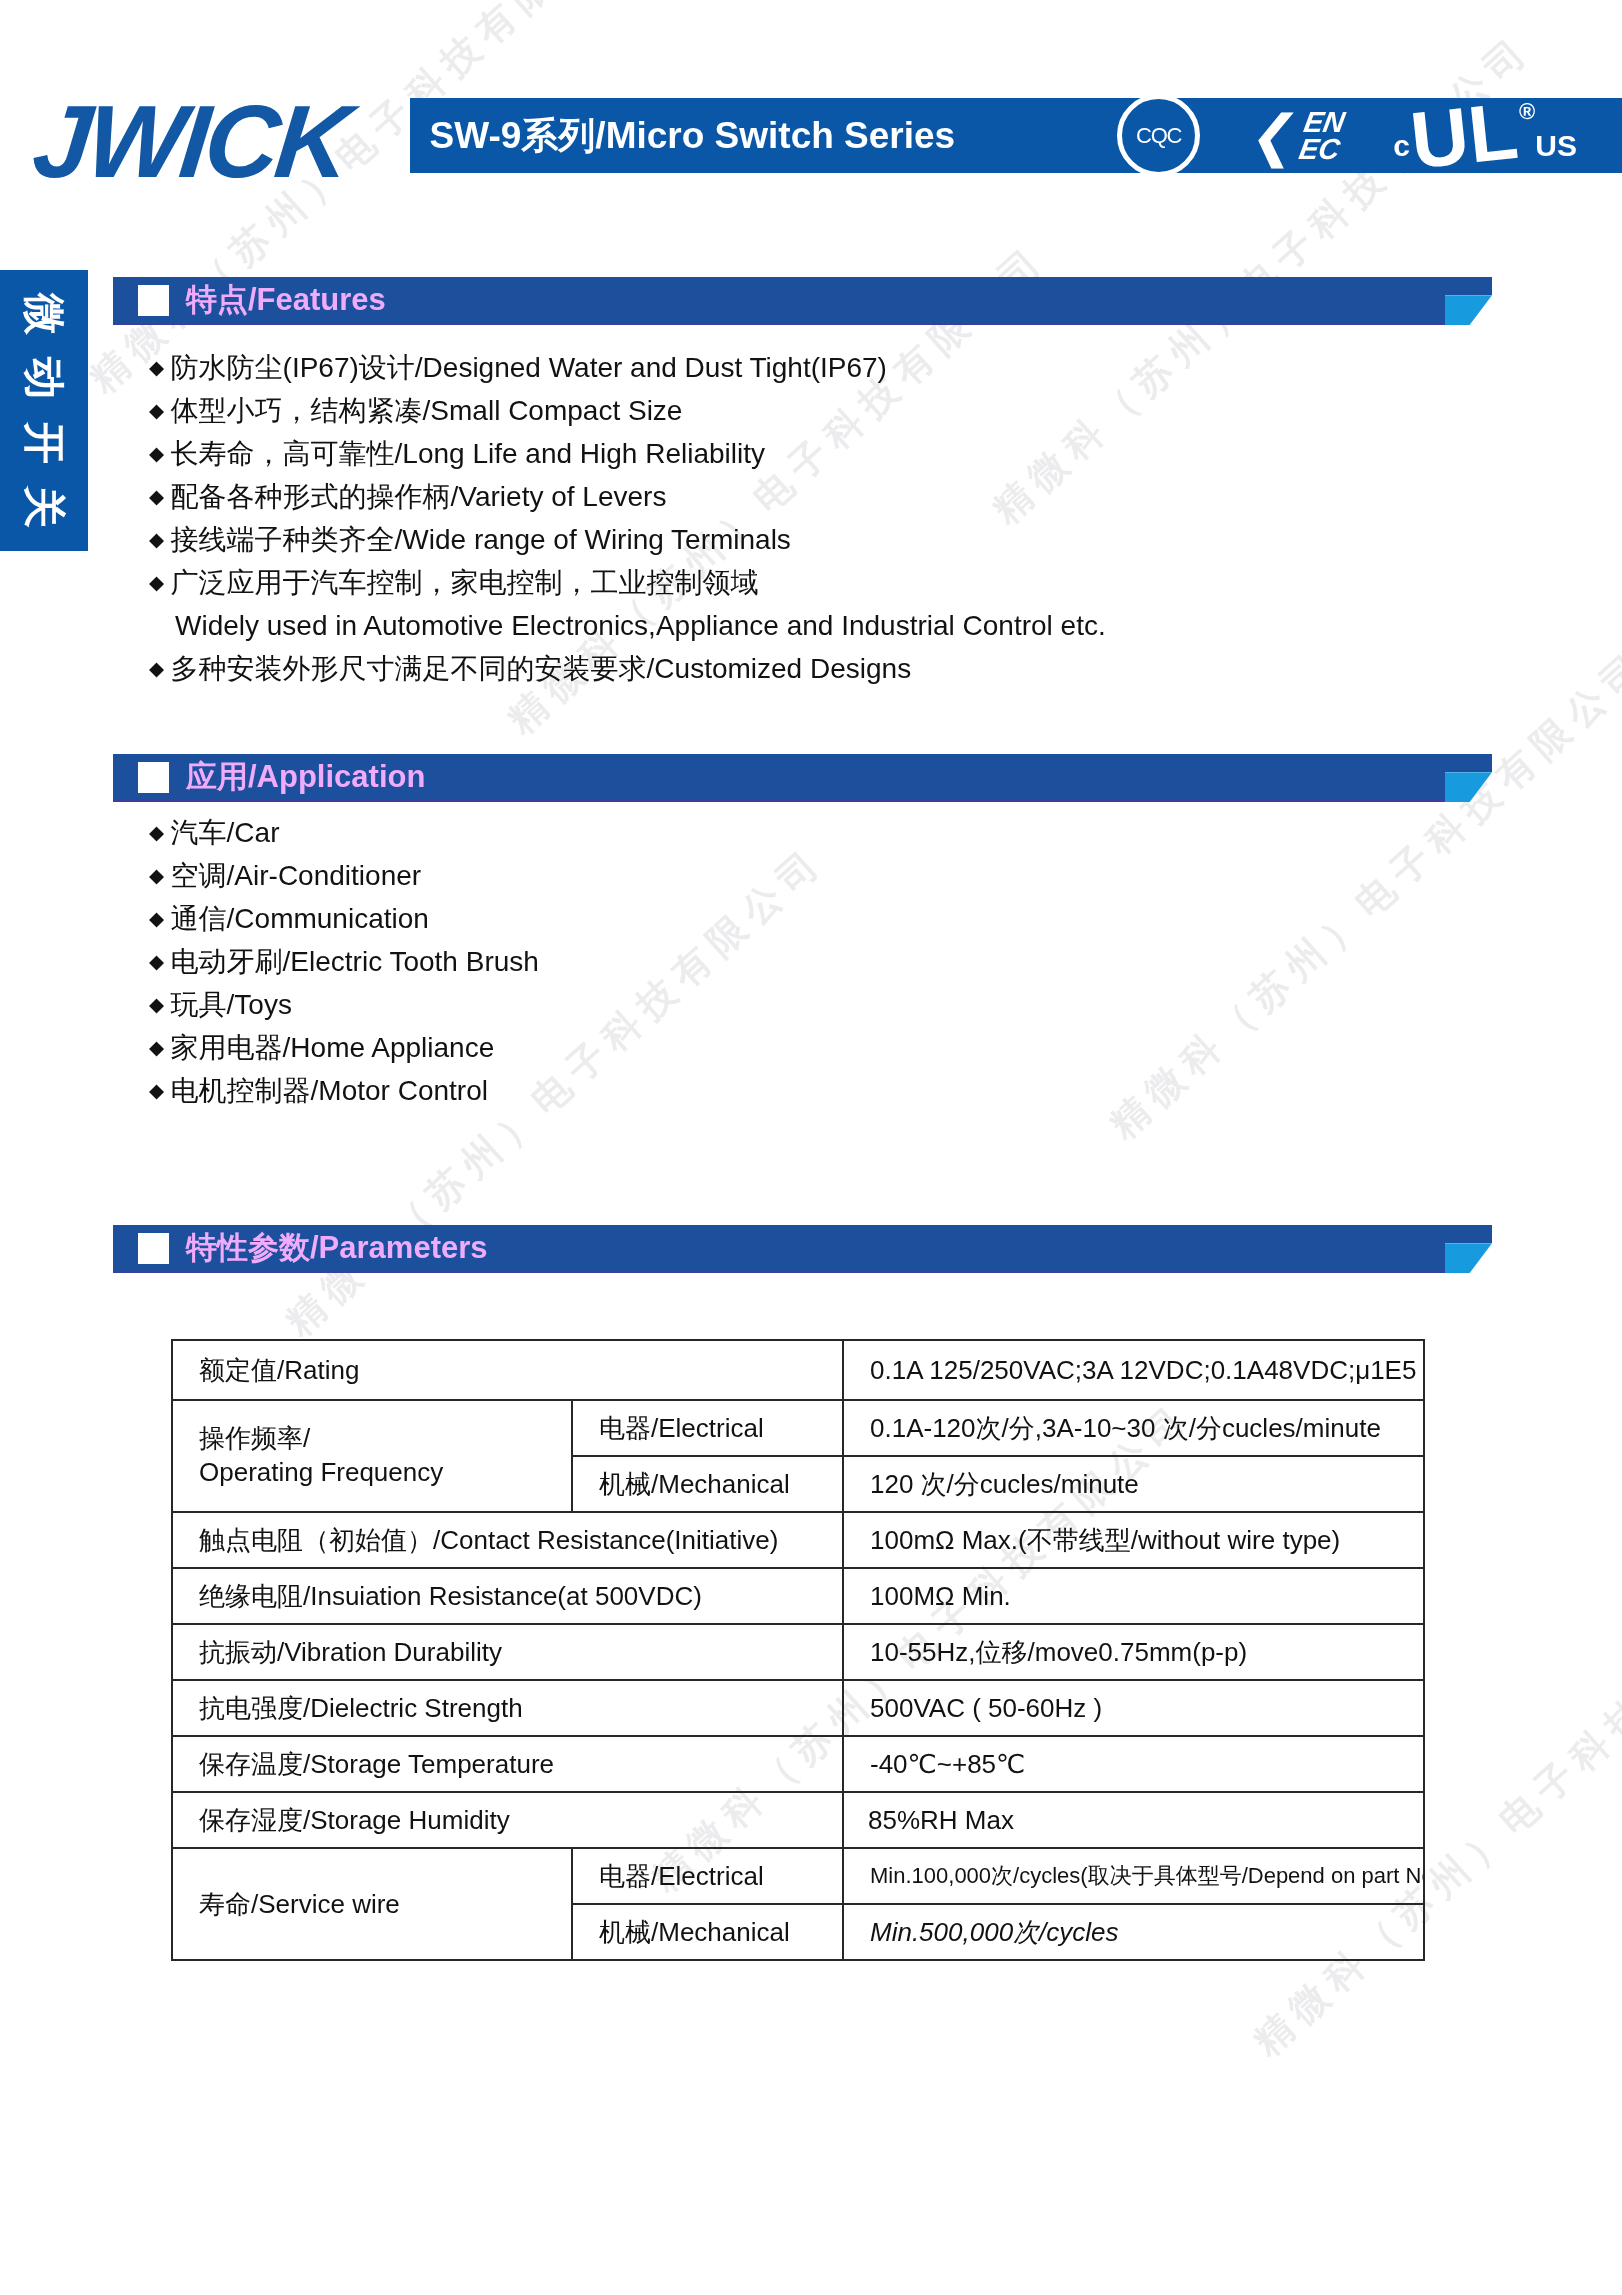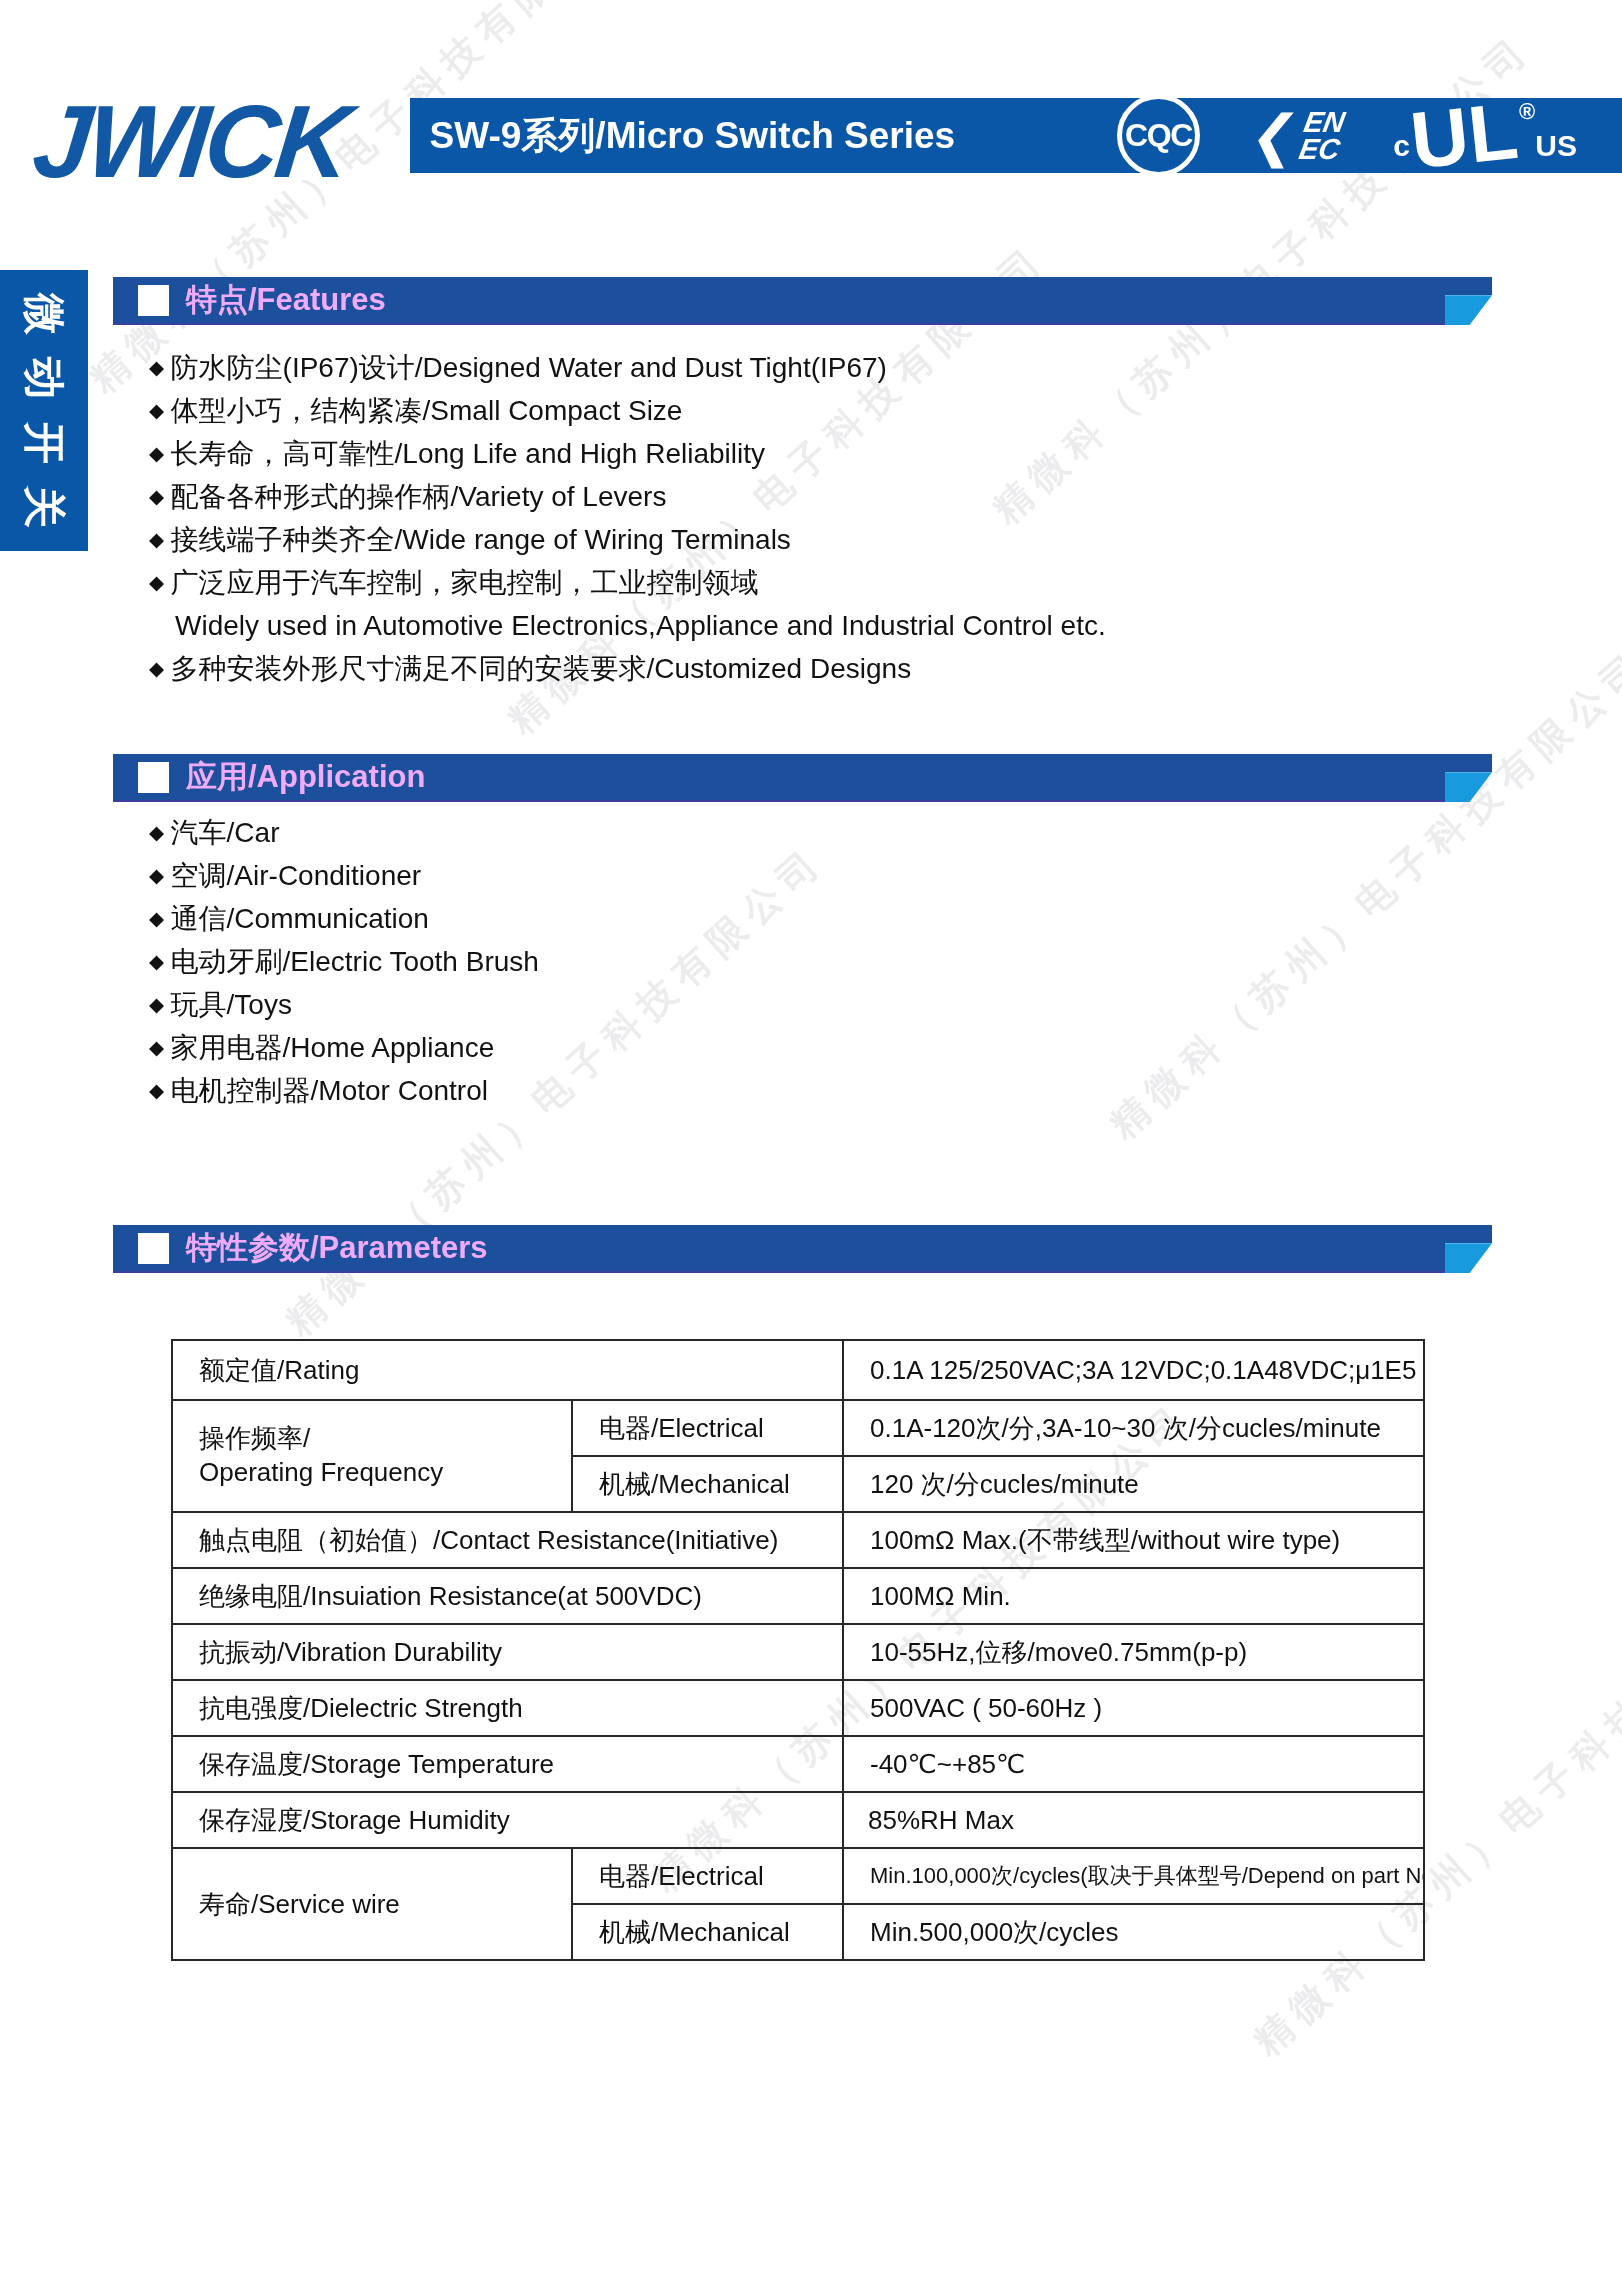--- a/index.html
+++ b/index.html
@@ -34,21 +34,21 @@
     white-space:nowrap;
   }
   .cert-logos {
     margin-left:auto; margin-right:46px; display:flex; align-items:center; gap:51px;
     color:#ffffff;
   }
   .cqc {
     width:73px; height:73px; border:5.9px solid #ffffff; border-radius:50%;
     display:flex; align-items:center; justify-content:center;
   }
-  .cqc span { font-size:32px; font-weight:700; letter-spacing:-1.3px; }
+  .cqc span { font-size:22px; font-weight:400; letter-spacing:-1.3px; }
   .enec { display:flex; align-items:center; gap:3.9px; transform:skewX(-10deg); }
   .enec .chev { font-size:56px; font-weight:900; line-height:1; }
   .enec .stack { display:flex; flex-direction:column; line-height:0.92; }
   .enec .stack span { font-size:29px; font-weight:900; font-style:italic; }
   .ulus { display:flex; align-items:flex-end; }
   .ulus .c  { font-size:30px; font-weight:900; margin-bottom:6.5px; }
   .ulus .ul { font-size:80px; font-weight:900; line-height:0.85; transform:rotate(-6deg); margin:0 1.3px; }
   .ulus .reg { font-size:22px; font-weight:bold; align-self:flex-start; margin-top:-2.6px; }
   .ulus .us { font-size:30px; font-weight:900; margin-bottom:6.5px; }
 
@@ -105,21 +105,21 @@
   .c-r2s { grid-column:2; grid-row:2; }  .c-r2v { grid-column:3; grid-row:2; }
   .c-r3s { grid-column:2; grid-row:3; }  .c-r3v { grid-column:3; grid-row:3; }
   .c-r4l { grid-column:1/3; grid-row:4; } .c-r4v { grid-column:3; grid-row:4; }
   .c-r5l { grid-column:1/3; grid-row:5; } .c-r5v { grid-column:3; grid-row:5; }
   .c-r6l { grid-column:1/3; grid-row:6; } .c-r6v { grid-column:3; grid-row:6; }
   .c-r7l { grid-column:1/3; grid-row:7; } .c-r7v { grid-column:3; grid-row:7; }
   .c-r8l { grid-column:1/3; grid-row:8; } .c-r8v { grid-column:3; grid-row:8; }
   .c-r9l { grid-column:1/3; grid-row:9; } .c-r9v { grid-column:3; grid-row:9;padding-left:24px; }
   .c-life { grid-column:1; grid-row:10/12; }
   .c-r10s { grid-column:2; grid-row:10; } .c-r10v { grid-column:3; grid-row:10; }
-  .c-r11s { grid-column:2; grid-row:11; } .c-r11v { grid-column:3; grid-row:11; }
+  .c-r11s { grid-column:2; grid-row:11; } .c-r11v { grid-column:3; grid-row:11;font-style:italic; }
 </style>
 </head>
 <body>
 
 <div class="page">
 
   <div class="wm" style="left:79px; top:366px;">精微科（苏州）电子科技有限公司</div>
   <div class="wm" style="left:497px; top:707px;">精微科（苏州）电子科技有限公司</div>
   <div class="wm" style="left:982px; top:497px;">精微科（苏州）电子科技有限公司</div>
   <div class="wm" style="left:275px; top:1309px;">精微科（苏州）电子科技有限公司</div>

